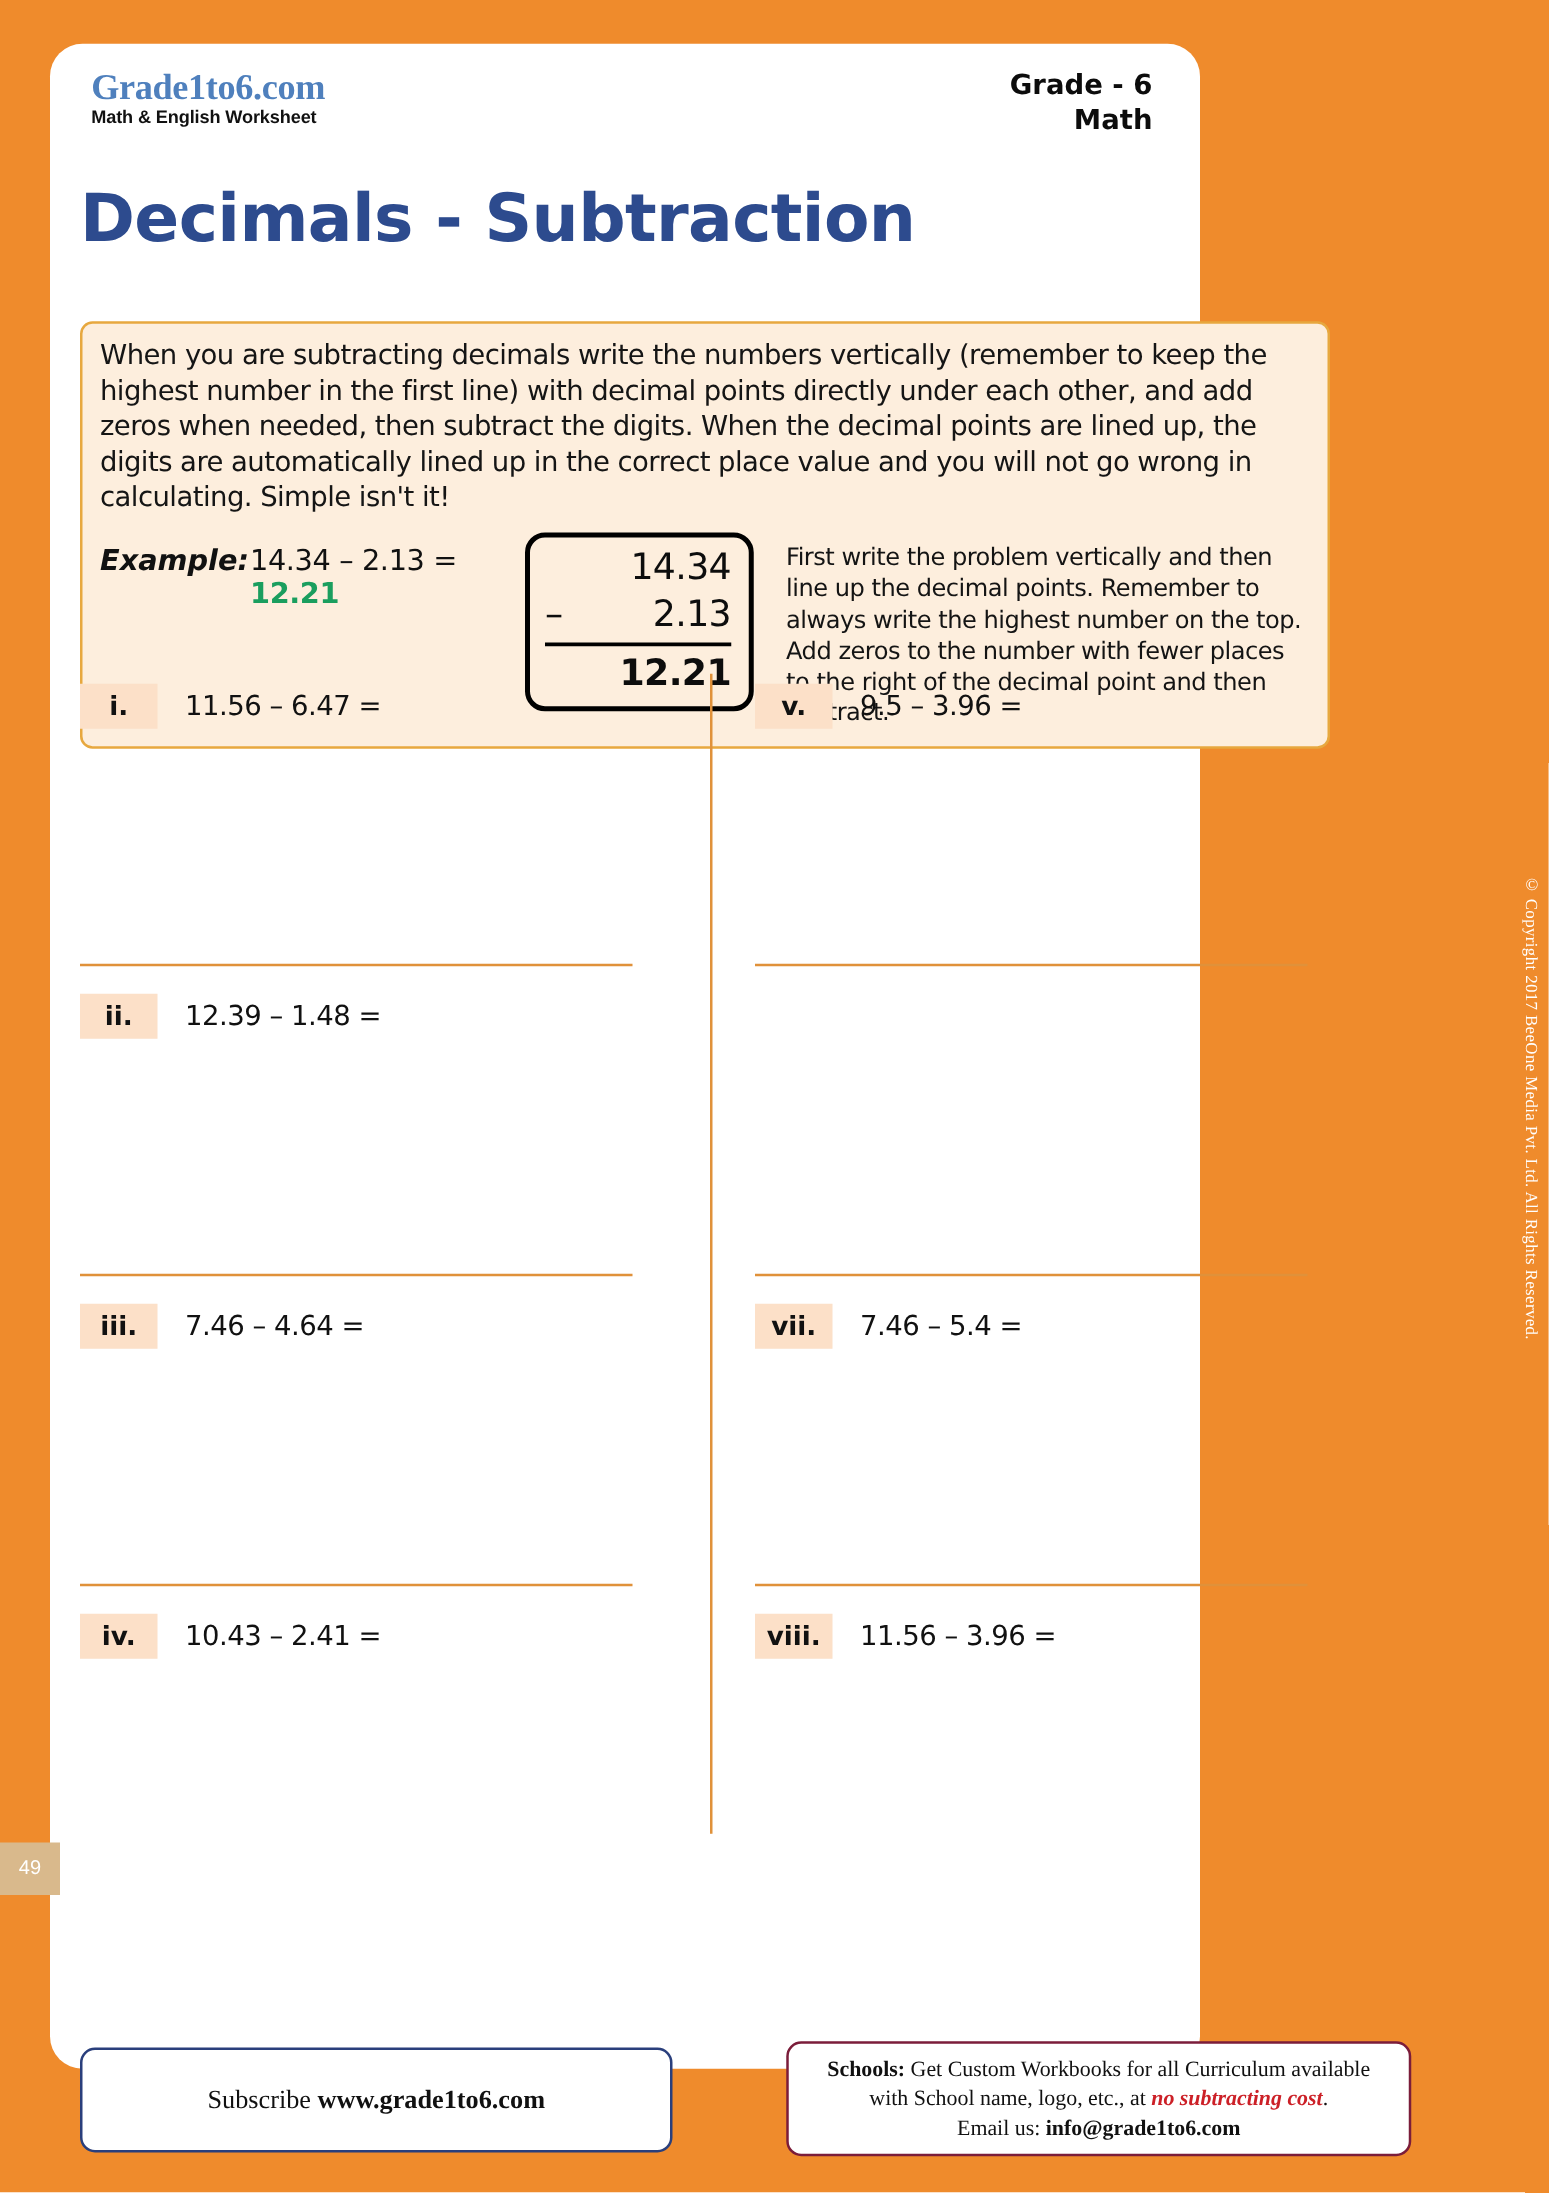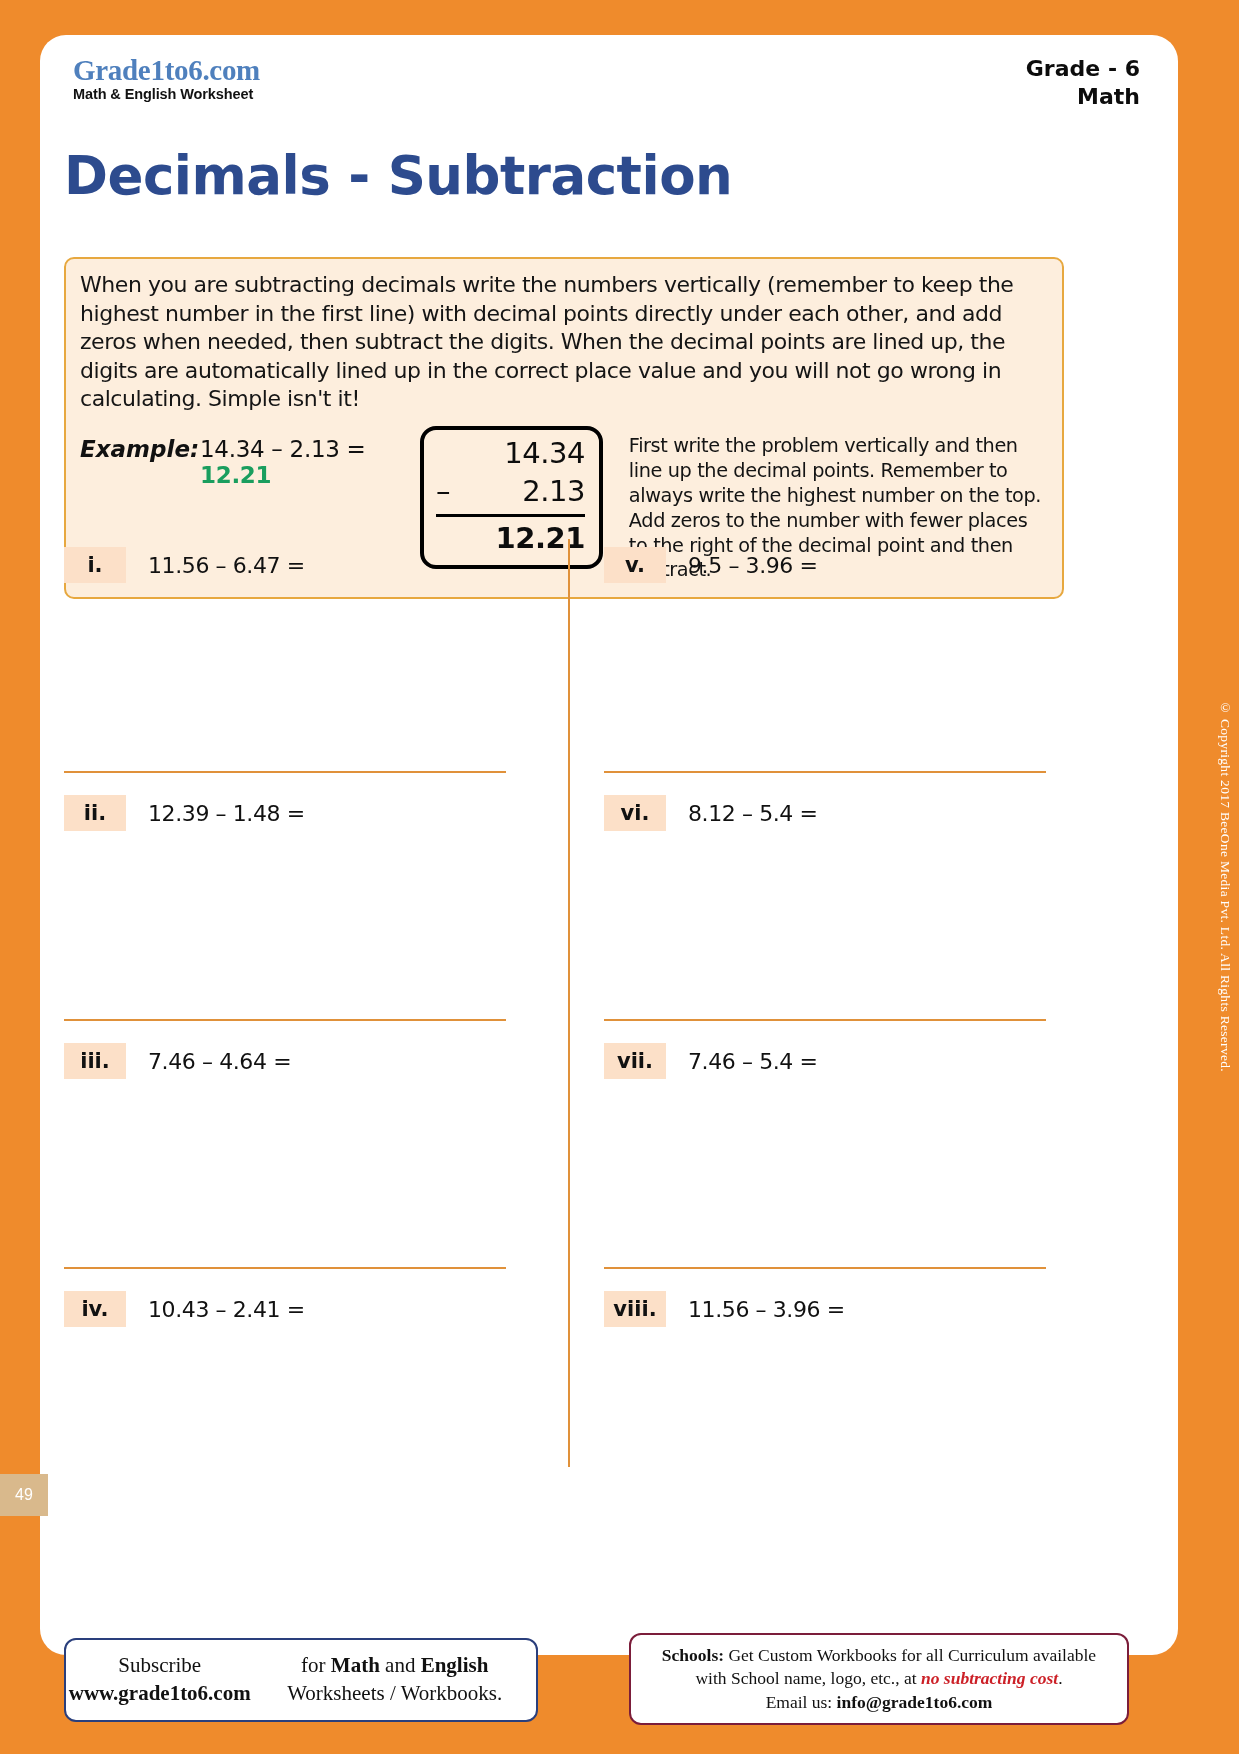--- a/index.html
+++ b/index.html
@@ -15,21 +15,21 @@
     font-family: "DejaVu Sans", sans-serif;
     overflow: hidden;
     box-sizing: border-box;
   }
 
   
   .sheet {
     position: absolute;
     left: 40px;
     top: 35px;
-    width: 1138px;
+    width: 920px;
     height: 1620px;
     background: #ffffff;
     border-radius: 26px;
     box-sizing: border-box;
   }
 
   
   .brand {
     position: absolute;
     left: 33px;
@@ -380,24 +380,20 @@
 
       <div class="qcol right">
         <div class="qitem">
           <div class="qhead">
             <div class="qnum">v.</div>
             <div class="qtext">9.5 – 3.96 =</div>
           </div>
           <div class="answer-rule"></div>
         </div>
         <div class="qitem">
-          <div class="qhead">
-            <div class="qnum">vi.</div>
-            <div class="qtext">8.12 – 5.4 =</div>
-          </div>
           <div class="answer-rule"></div>
         </div>
         <div class="qitem">
           <div class="qhead">
             <div class="qnum">vii.</div>
             <div class="qtext">7.46 – 5.4 =</div>
           </div>
           <div class="answer-rule"></div>
         </div>
         <div class="qitem last">
@@ -413,23 +409,20 @@
   </div>
 
   <div class="copyright">© Copyright 2017 BeeOne Media Pvt. Ltd. All Rights Reserved.</div>
 
   <div class="page-num">49</div>
 
   <div class="footer-left">
     <div>
       <span>Subscribe </span><span class="b">www.grade1to6.com</span>
     </div>
-    <div>
-      <span>for </span><span class="b">Math</span><span> and </span><span class="b">English</span><span> Worksheets / Workbooks.</span>
-    </div>
   </div>
 
   <div class="footer-right">
     <div>
       <span class="b">Schools:</span><span> Get Custom Workbooks for all Curriculum available</span>
     </div>
     <div>
       <span>with School name, logo, etc., at </span><span class="red-it">no subtracting cost</span><span>.</span>
     </div>
     <div>

